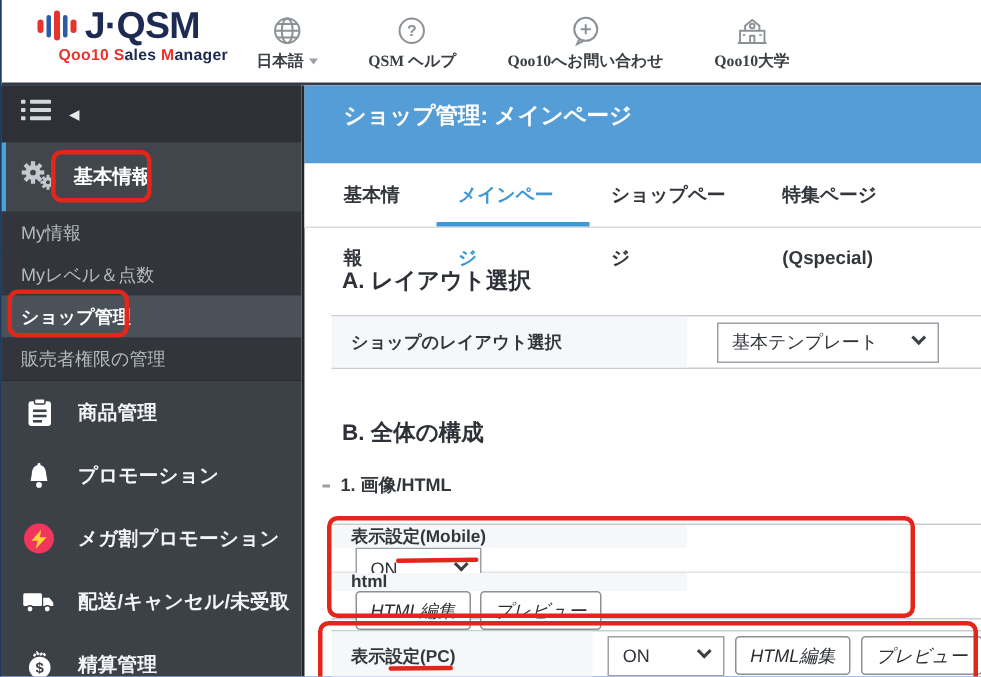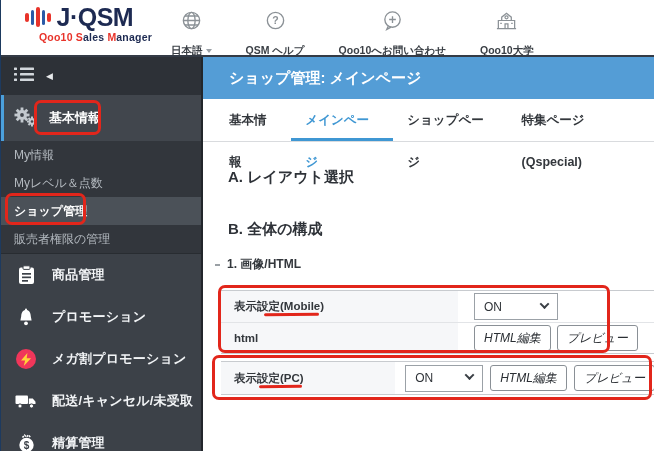--- a/index.html
+++ b/index.html
@@ -18,21 +18,21 @@
   .b4 { height:15px; background:#2b5aa7; }
   .b5 { height:9px;  background:#e8332a; }
   .logo-title { font-size:25px; font-weight:bold; color:#1d2a52; letter-spacing:-0.5px; line-height:26px; }
   .logo-sub { margin-top:1px; margin-left:14px; font-size:10.5px; font-weight:bold; letter-spacing:0.2px; }
   .logo-sub .red  { color:#e8332a; }
   .logo-sub .navy { color:#1d2a52;margin-top:43px; }
 
   .topnav { position:absolute; left:170px; top:8px; display:flex; gap:34px; align-items:flex-start; }
   .nav-item { display:flex; flex-direction:column; align-items:center; cursor:pointer; }
   .nav-icon { height:24px; display:flex; align-items:center; justify-content:center; }
-  .nav-label { margin-top:12px; font-size:10.5px; font-weight:bold; color:#3a3f45; white-space:nowrap; display:flex; align-items:center; gap:3px; }
+  .nav-label { margin-top:2px; font-size:10.5px; font-weight:bold; color:#3a3f45; white-space:nowrap; display:flex; align-items:center; gap:3px;font-family:Liberation Serif, serif; }
   .caret-down { width:0; height:0; border-left:3.5px solid transparent; border-right:3.5px solid transparent; border-top:4px solid #9aa0a6; display:inline-block; }
 
   
   .sidebar { position:absolute; left:0; top:57px; width:200px; height:394px; background:#3c4148; }
   .side-top { height:38px; background:#2d3137; display:flex; align-items:center; padding-left:13px; gap:12px; }
   .collapse-arrow { color:#e8eaec; font-size:9px; line-height:1; cursor:pointer; }
   .root-item { position:relative; height:46px; background:#41464d; border-left:3px solid #4ba0dc; display:flex; align-items:center; padding-left:9px; gap:12px; cursor:pointer; }
   .root-item .label { color:#fff; font-size:13px; font-weight:bold; }
   .submenu-item { height:28px; display:flex; align-items:center; padding-left:13px; font-size:12px; color:#b4bac0; background:#32363c; cursor:pointer; position:relative; }
   .submenu-item.active { background:#4b5158; color:#fff; font-weight:bold; }
@@ -41,37 +41,37 @@
   .menu-item .mi-icon { width:26px; display:flex; justify-content:center; align-items:center; }
   .menu-item .label { color:#f2f4f6; font-size:13px; font-weight:600; letter-spacing:0.2px; }
   .mega-circle { width:20px; height:20px; border-radius:50%; background:#f0365a; display:flex; align-items:center; justify-content:center; }
 
   
   .anno-box { position:absolute; border:3px solid #e2261b; border-radius:7px; pointer-events:none; z-index:5; }
   .anno-line { position:absolute; height:3px; background:#e2261b; border-radius:2px; pointer-events:none; z-index:5; }
 
   
   .content { position:absolute; left:200px; top:57px; width:454px; height:394px; background:#fff; border-left:2px solid #22262b; }
-  .titlebar { height:42px; background:#549dd6; color:#fff; font-size:15px; font-weight:bold; line-height:42px; padding-left:26px; }
+  .titlebar { height:52px; background:#549dd6; color:#fff; font-size:15px; font-weight:bold; line-height:42px; padding-left:26px; }
   .tabs { height:43px; background:#fff; border-bottom:1px solid #d9dbde; display:flex; align-items:stretch; padding-left:12px; }
   .tab { padding:0 14px; line-height:42px; font-size:12.5px; font-weight:bold; color:#33373c; cursor:pointer; border-bottom:3px solid transparent; }
   .tab.active { color:#3f97d3; border-bottom-color:#3f97d3; }
 
   .body { padding-left:18px; }
   .sec-heading { margin:26px 0 0 7px; font-size:15px; font-weight:bold; color:#2e3238; }
   .sec-heading.b { margin-top:33px; }
 
   .tbl { border-top:1px solid #c8cbcf; border-bottom:1px solid #c8cbcf; width:434px; position:relative; }
   .tbl-a { margin-top:13px; }
   .tbl-b1 { margin-top:17px; }
   .tbl-b2 { margin-top:7px; }
   .row { display:flex; align-items:stretch; }
   .row + .row { border-top:1px solid #e2e4e7; }
   .row-a  { height:34px; }
-  .row-b  { height:31px; }
+  .row-b  { height:31px;flex-direction:column; }
   .row-pc { height:32px; }
   .cell-label { width:237px; background:#f6f7f9; display:flex; align-items:center; padding-left:13px; font-size:11.5px; font-weight:bold; color:#33373c; position:relative; }
   .cell-label.narrow { width:205px; }
   .cell-value { display:flex; align-items:center; padding-left:16px; gap:6px; flex:1; }
   .cell-value.pc { padding-left:10px; gap:7px; }
 
   .select { height:27px; border:1px solid #9ba1a7; background:#fff; display:flex; align-items:center; justify-content:space-between; padding:0 9px; font-size:12px; color:#2f3338; cursor:pointer; }
   .sel-a  { width:148px; margin-left:4px; }
   .sel-b  { width:84px; }
   .sel-pc { width:78px; }
@@ -275,20 +275,31 @@
     <div class="tabs">
       <div class="tab">基本情報</div>
       <div class="tab active">メインページ</div>
       <div class="tab">ショップページ</div>
       <div class="tab">特集ページ(Qspecial)</div>
     </div>
 
     <div class="body">
       <div class="sec-heading">A. レイアウト選択</div>
 
+      <div class="tbl tbl-a">
+        <div class="row row-a">
+          <div class="cell-label">ショップのレイアウト選択</div>
+          <div class="cell-value">
+            <div class="select sel-a">
+              <span>基本テンプレート</span>
+              <span class="chev"></span>
+            </div>
+          </div>
+        </div>
+      </div>
 
       <div class="sec-heading b">B. 全体の構成</div>
 
       <div class="group-label">
         <span class="group-dash"></span>
         <span>1. 画像/HTML</span>
       </div>
 
       <div class="tbl tbl-b1">
         <div class="row row-b">

